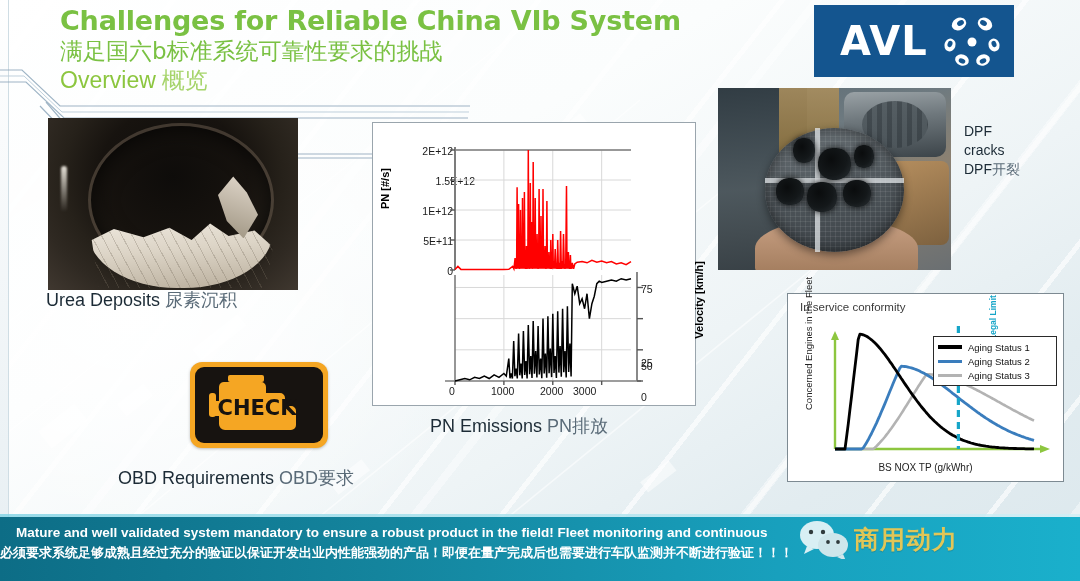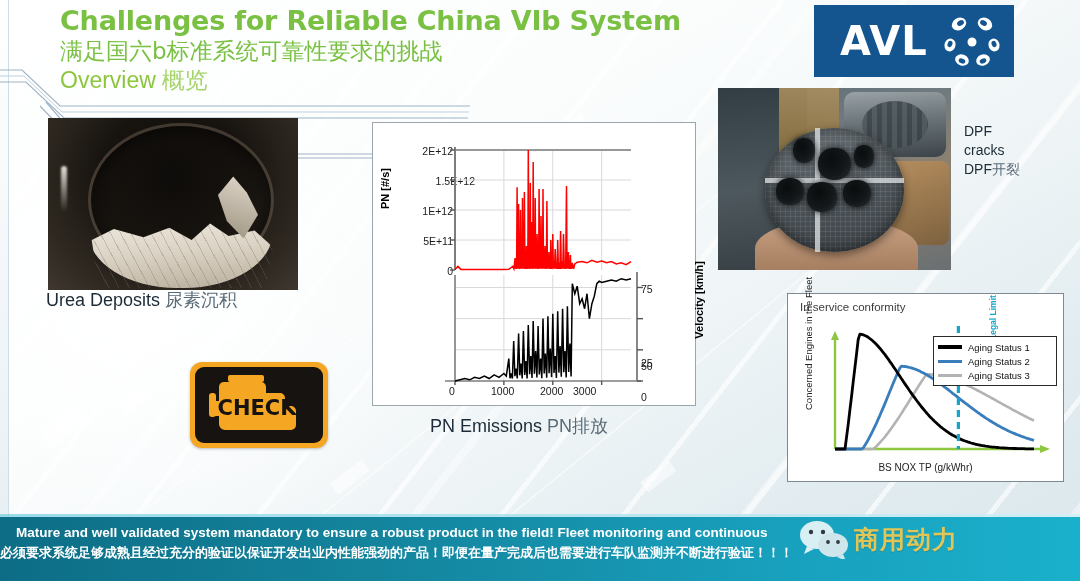--- a/index.html
+++ b/index.html
@@ -314,20 +314,24 @@
         <g fill="#f5a623">
           <rect x="33" y="8" width="36" height="7" rx="2"></rect>
           <path d="M30 15 h36 a5 5 0 0 1 5 5 v6 h14 a5 5 0 0 1 5 5 v8 h6 a5 5 0 0 1 5 5 v14 a5 5 0 0 1 -5 5 h-66 a6 6 0 0 1 -6 -6 v-8 h-6 v-9 h6 v-20 a5 5 0 0 1 6 -5 z"></path>
           <rect x="14" y="26" width="7" height="24" rx="3"></rect>
           <rect x="20" y="34" width="8" height="9"></rect>
         </g>
         <text x="62" y="48" text-anchor="middle" font-family="&quot;DejaVu Sans&quot;,sans-serif" font-size="21" font-weight="bold" fill="#171310">CHECK</text>
       </svg>
     </div>
   </div>
+  <div class="caption" style="left:118px;top:466px;">
+    <span>OBD Requirements</span>
+    <span class="cn">OBD要求</span>
+  </div>
 
   <div class="nox-panel">
     <div class="nox-head">In service conformity</div>
     <div class="nox-ylab">Concerned Engines in the Fleet</div>
     <div class="nox-xlab">BS NOX TP (g/kWhr)</div>
     <div class="legal-lab">Legal Limit</div>
     <svg id="nox-svg" width="275" height="187" viewBox="0 0 275 187" style="position:absolute;left:0;top:0;">
         <line x1="47" y1="155" x2="252" y2="155" stroke="#8dc63f" stroke-width="2.4"></line>
         <polygon points="252,151 262,155 252,159" fill="#8dc63f"></polygon>
         <line x1="47" y1="155" x2="47" y2="40" stroke="#8dc63f" stroke-width="2.4"></line>

